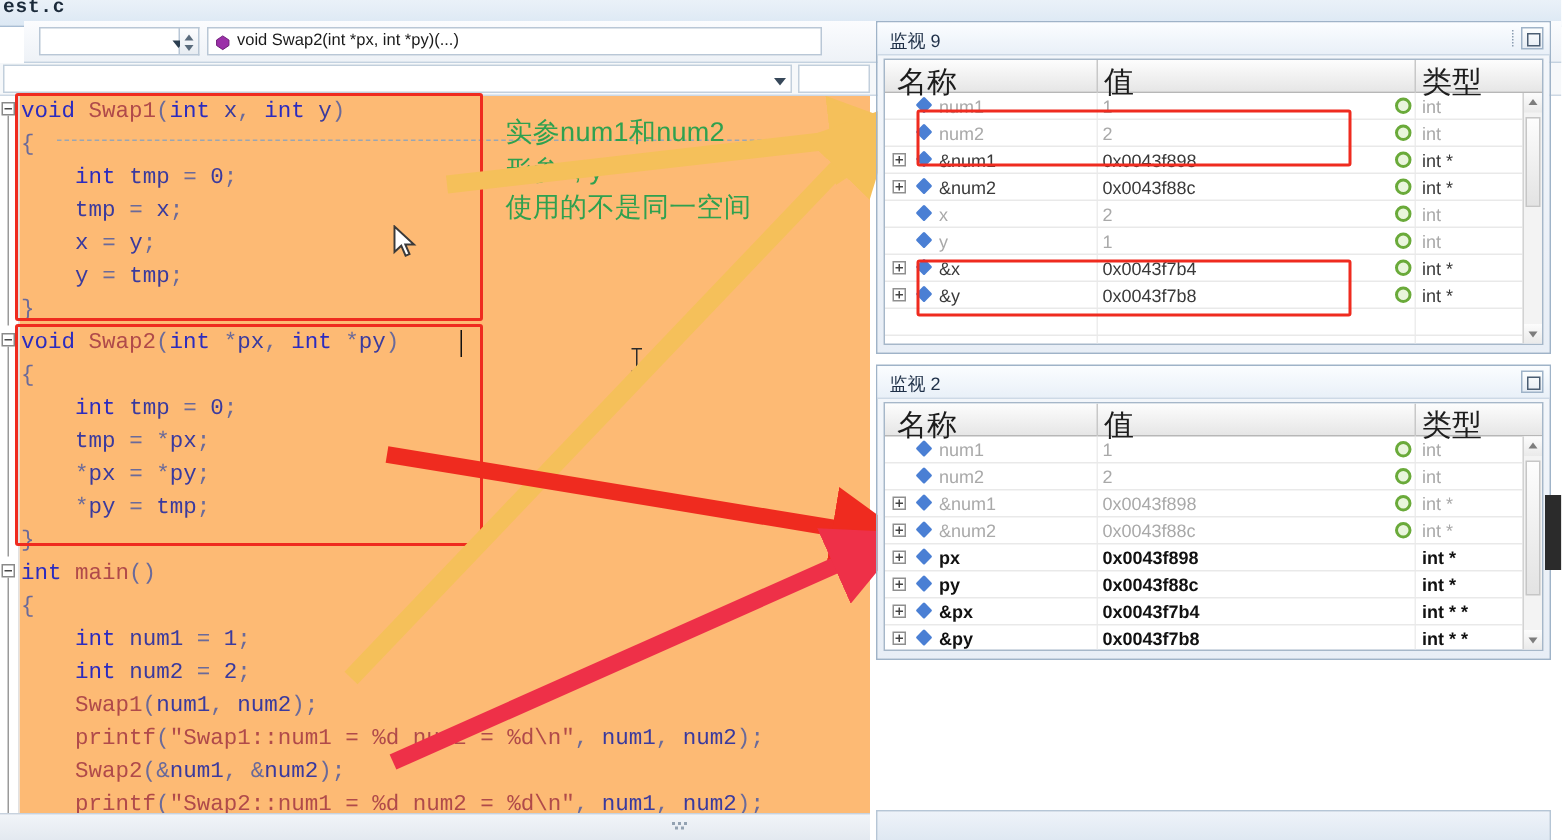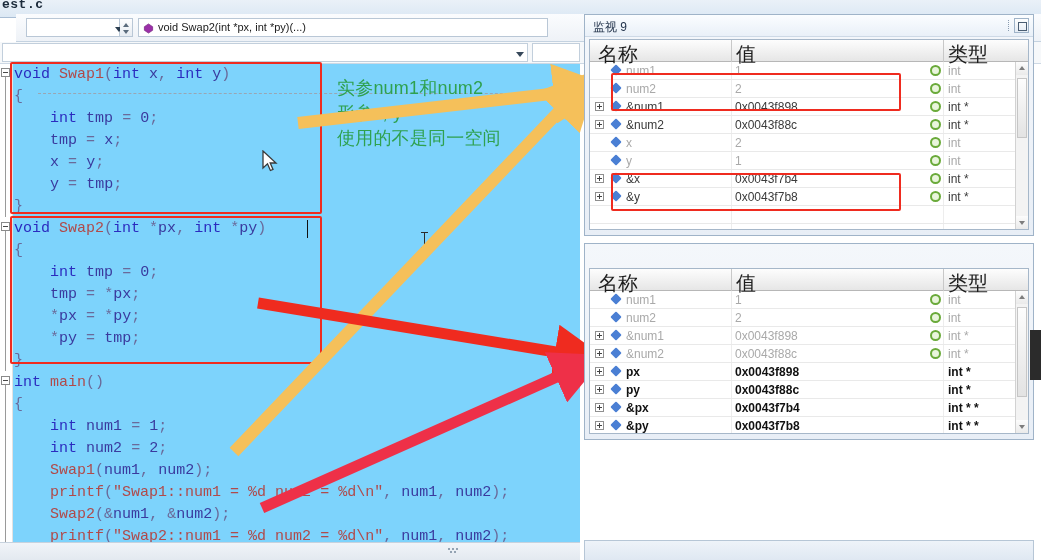--- a/index.html
+++ b/index.html
@@ -85,21 +85,21 @@
     border-top: 5px solid #37485a;
   }
   .eb-combo2 {
     position: absolute; left: 532px; top: 1px; width: 48px; height: 19px;
     background: #ffffff; border: 1px solid #c2cfdc;
   }
 
   
   .editor {
     position: absolute; left: 0; top: 64px; width: 580px; height: 478px;
-    background: #7dd3fc; overflow: hidden;
+    background: #fdba74; overflow: hidden;
   }
   .gutter {
     position: absolute; left: 0; top: 0; width: 13px; height: 478px;
     background: #ffffff; border-right: 1px solid #e2e2e2;
   }
   .foldbox {
     position: absolute; left: 1px; width: 9px; height: 9px;
     border: 1px solid #8a8a8a; background: #ffffff;
   }
   .foldbox::after {
@@ -449,20 +449,24 @@
             <i></i>
           </div>
       </div>
     </div>
 
     <div class="redbox" style="left:26px; top:58px; width:290px; height:38px;"></div>
     <div class="redbox" style="left:26px; top:158px; width:290px; height:38px;"></div>
   </div>
 
   <div class="watch" style="left:584px; top:243px; width:450px; height:197px;">
+    <div class="watch-title">
+      <span>监视 2</span>
+      <div class="wt-btn"></div>
+    </div>
     <div class="grid">
       <div class="grid-head">
         <div class="hcell" style="left:8px">名称</div>
         <div class="hcell" style="left:146px">值</div>
         <div class="hcell" style="left:358px">类型</div>
         <div class="hsep" style="left:141px"></div>
         <div class="hsep" style="left:353px"></div>
       </div>
       <div class="rows">
         <div class="vsep" style="left:141px"></div>

